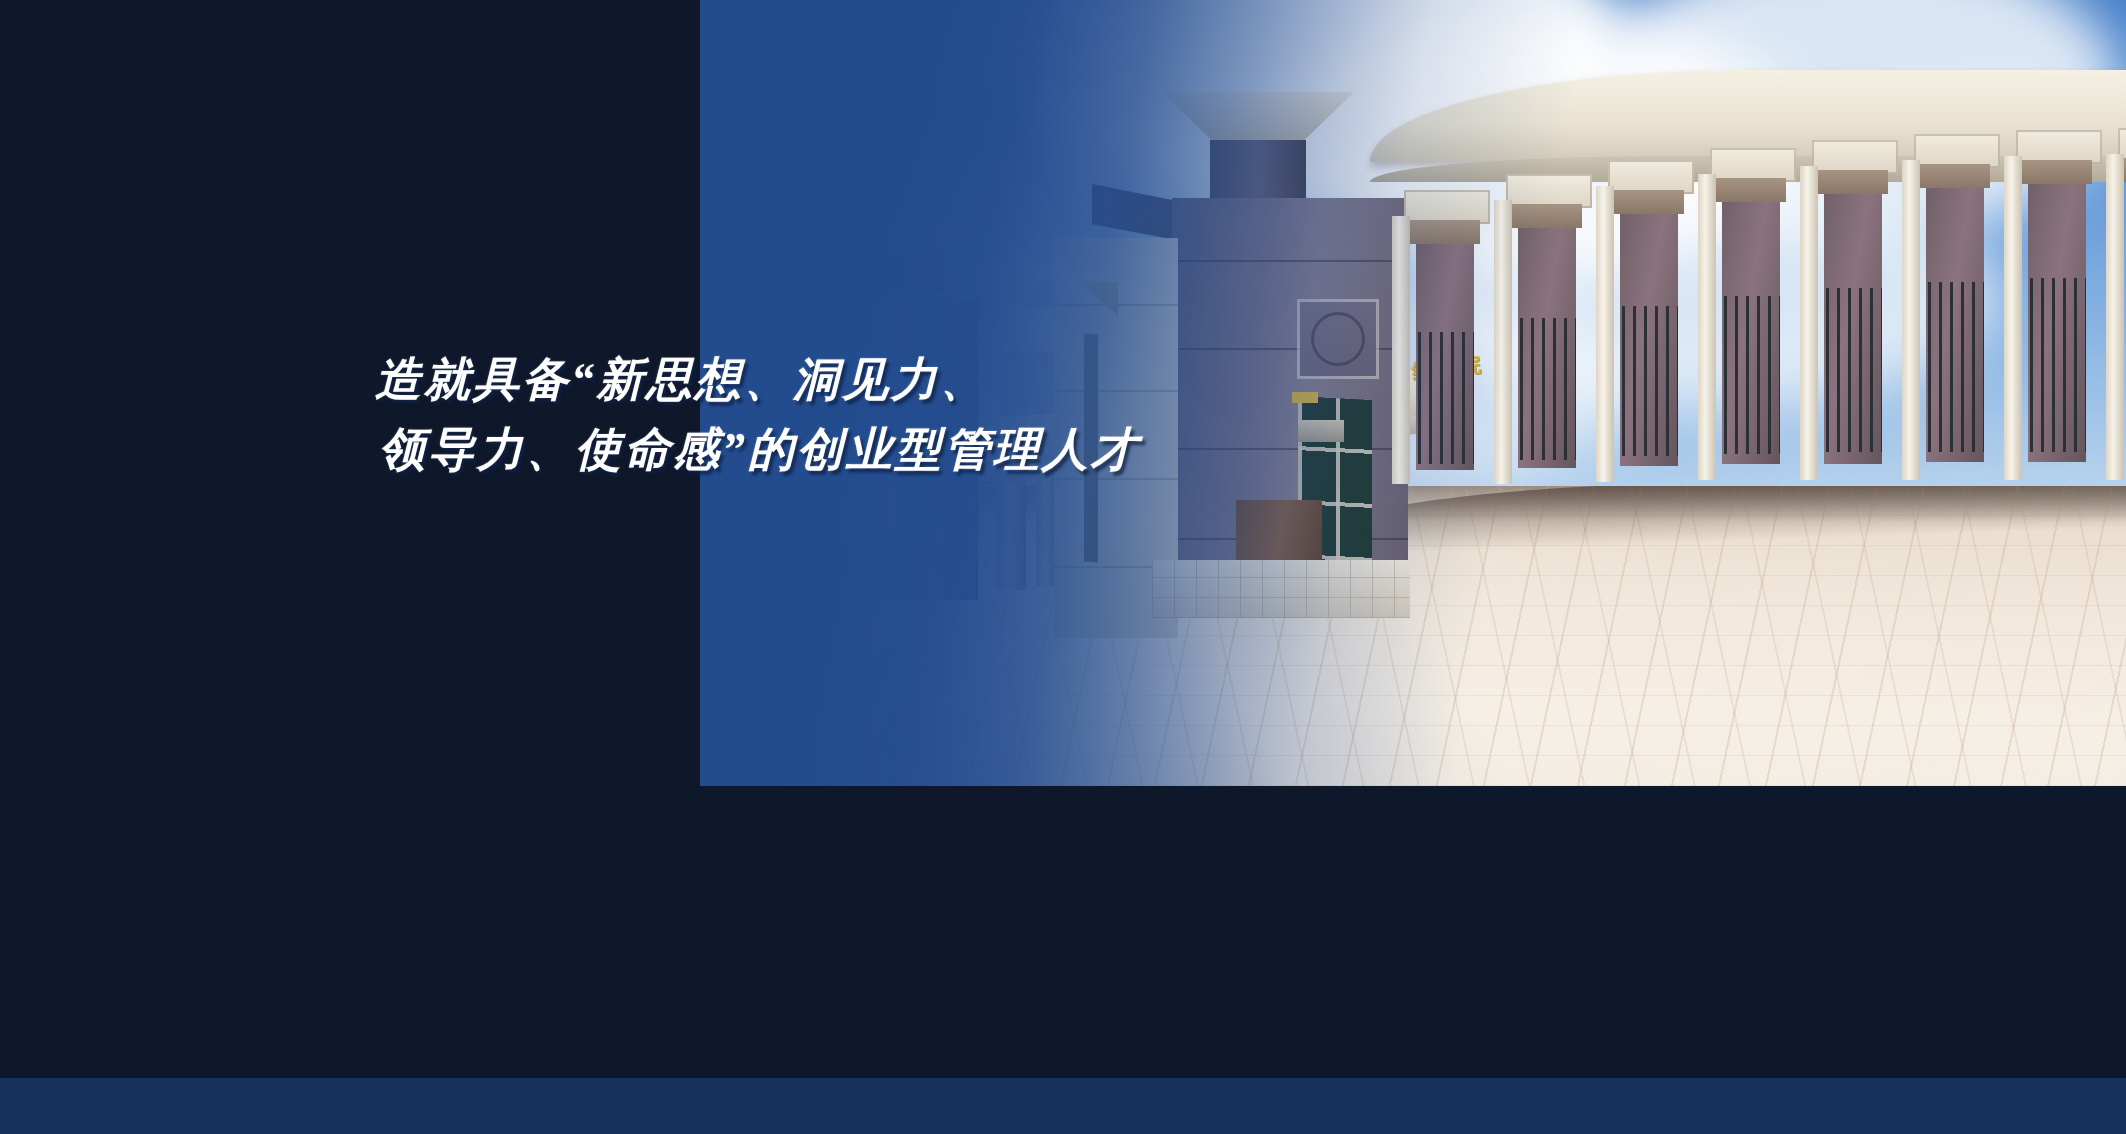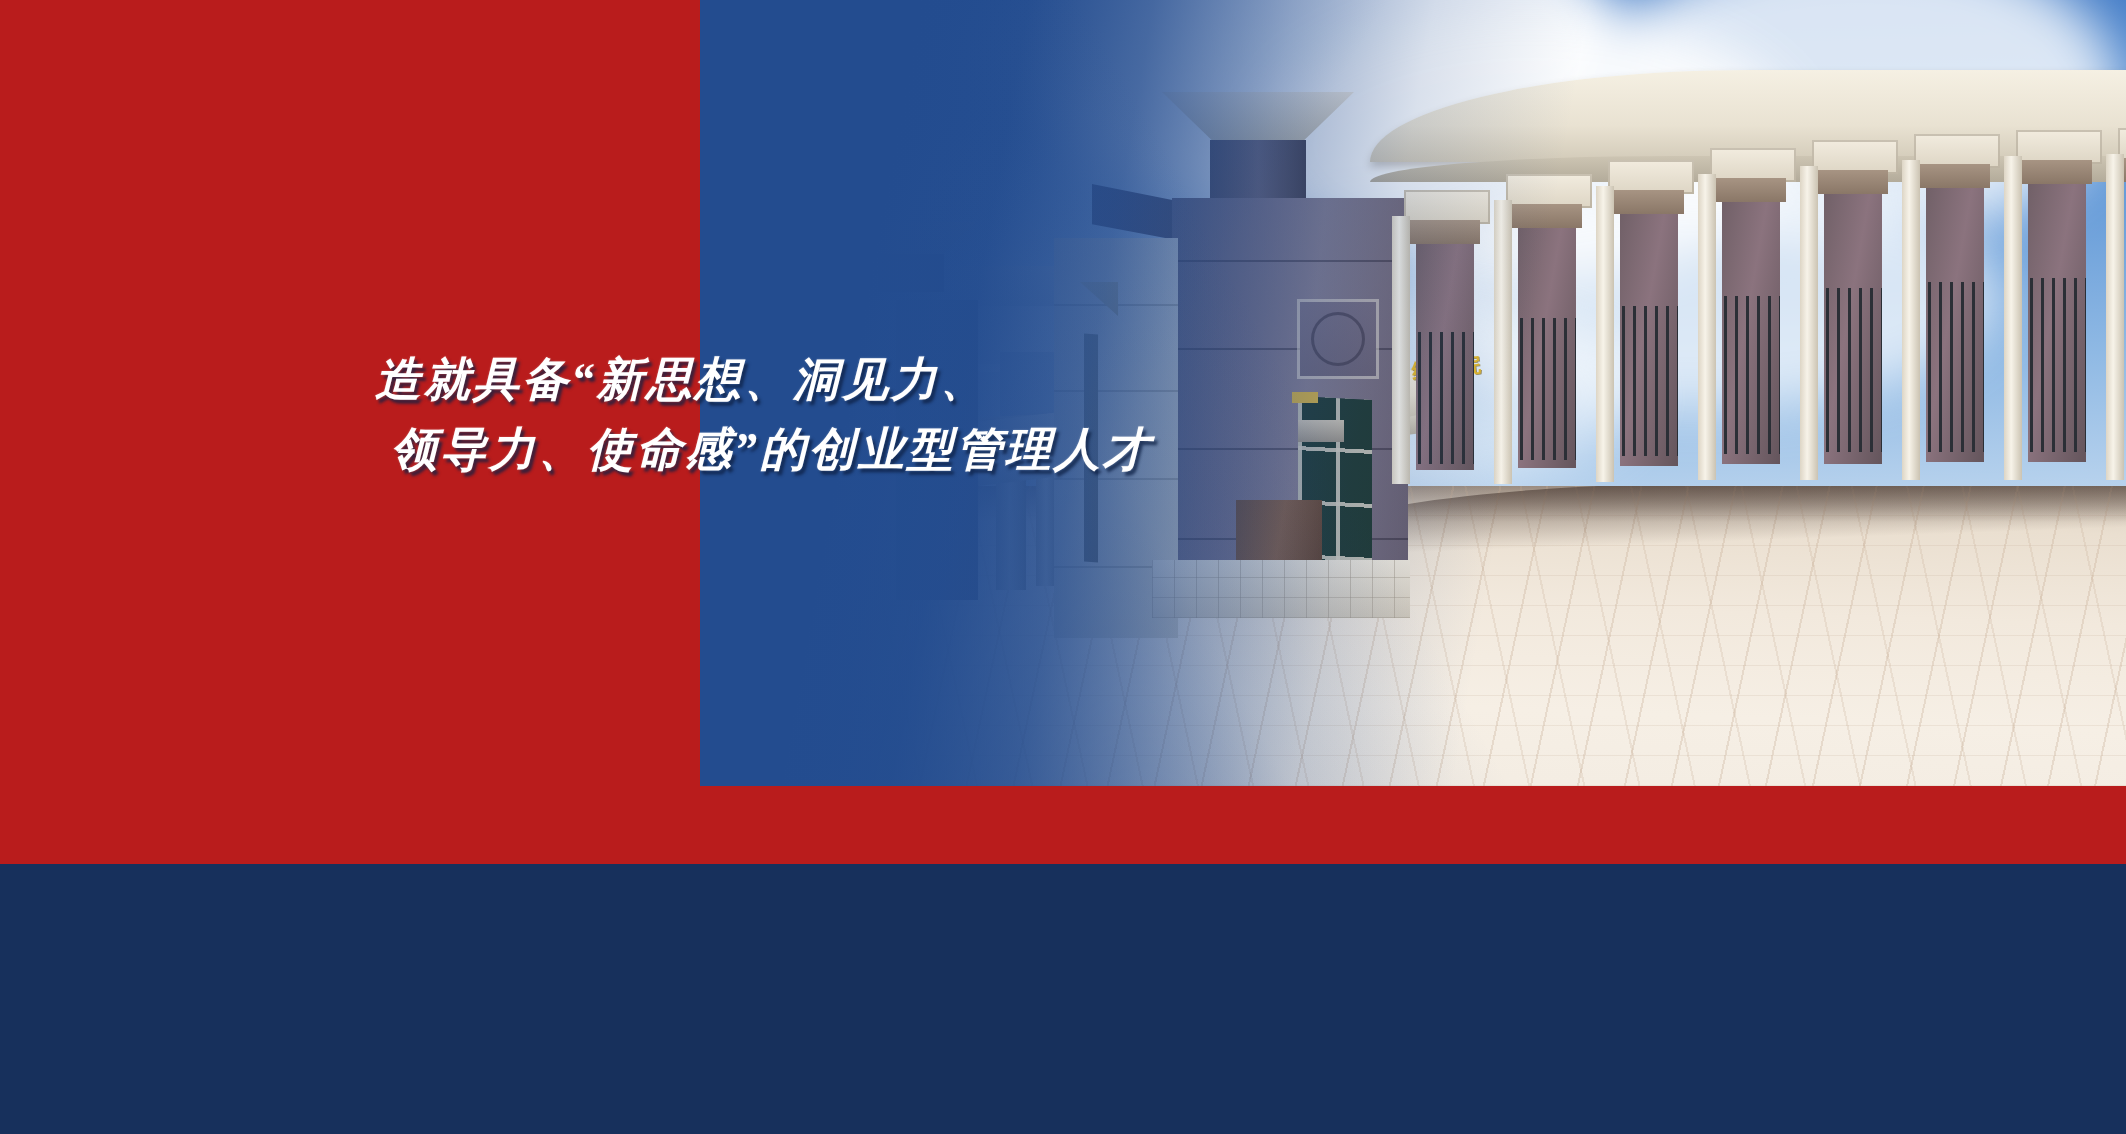--- a/index.html
+++ b/index.html
@@ -1,18 +1,18 @@
 <!DOCTYPE html>
 <html><head>
 <meta charset="utf-8">
 <style>
   html,body{margin:0;padding:0;background:#17305c;}
   #banner{
-    position:relative;width:2126px;height:864px;overflow:hidden;
-    background:#b91c1c;
+    position:relative;width:2126px;height:1078px;overflow:hidden;
+    background:#0f172a;
     font-family:"Liberation Sans",sans-serif;
   }
 
   
   #photo{
     position:absolute;left:700px;top:0;width:1426px;height:786px;overflow:hidden;
   }
   
   .sky{
     position:absolute;inset:0;
@@ -319,21 +319,21 @@
     font-weight:bold;
     font-style:italic;
     line-height:70px;
     letter-spacing:3px;
     text-shadow:
       3px 4px 3px rgba(13,32,68,.75),
       0 0 2px rgba(255,255,255,.35);
     white-space:nowrap;
   }
   #headline .ln{display:block;}
-  #headline .ln2{margin-left:16px;}
+  #headline .ln2{margin-left:4px;}
 </style>
 </head>
 <body>
 
 <div id="banner">
 
   <div id="photo">
 
     <div class="sky">
       <div class="cloud c1"></div>

